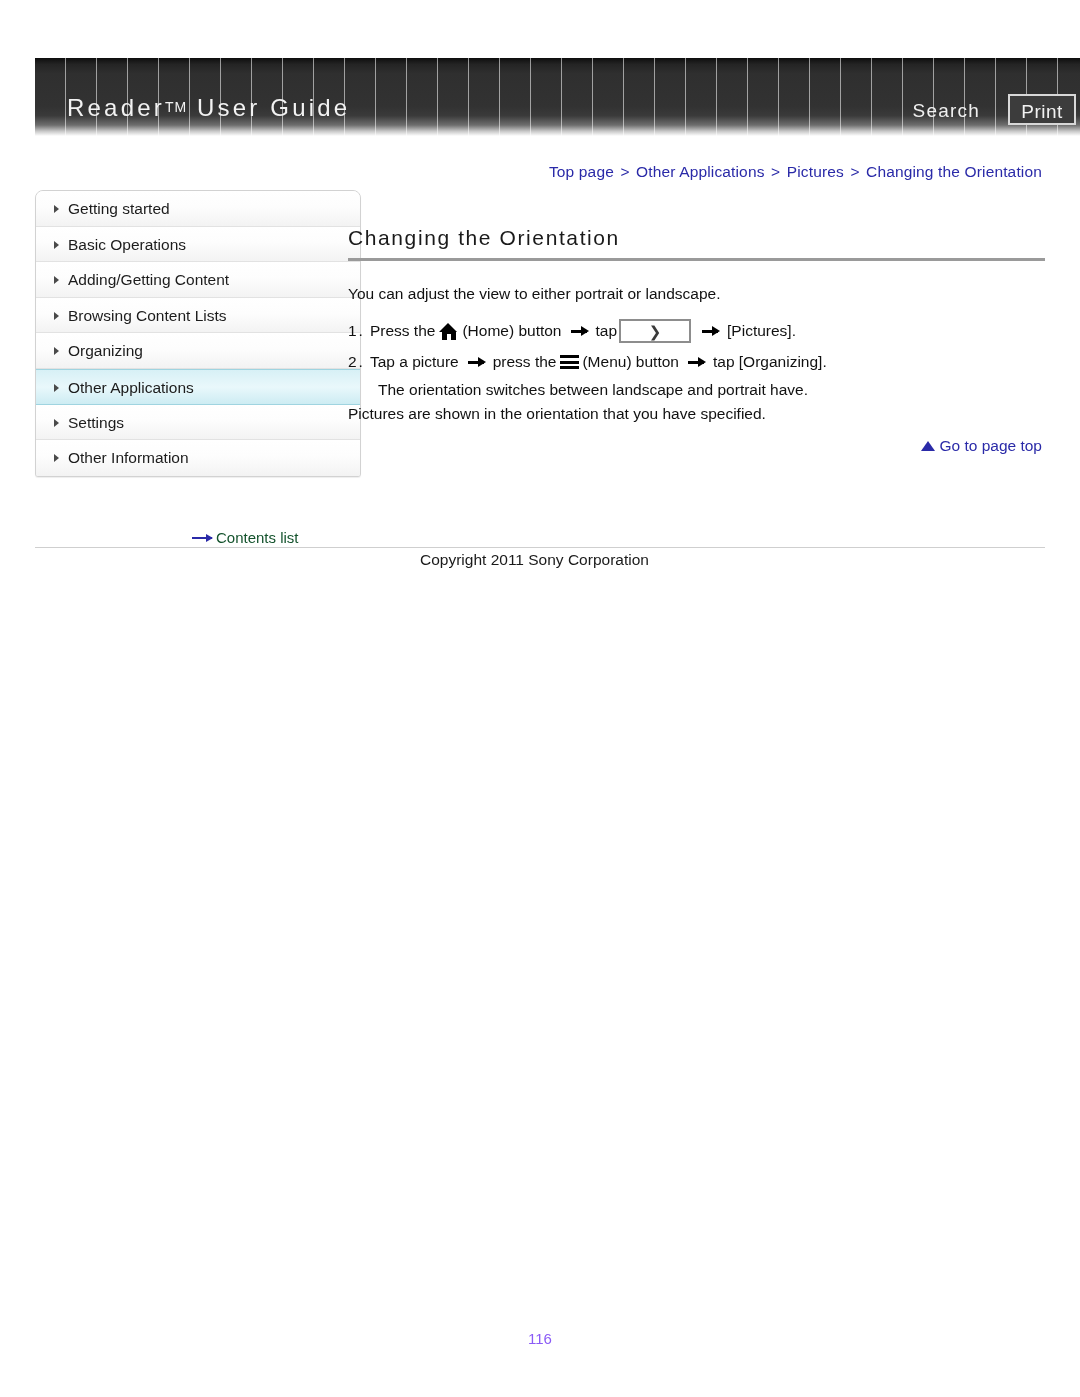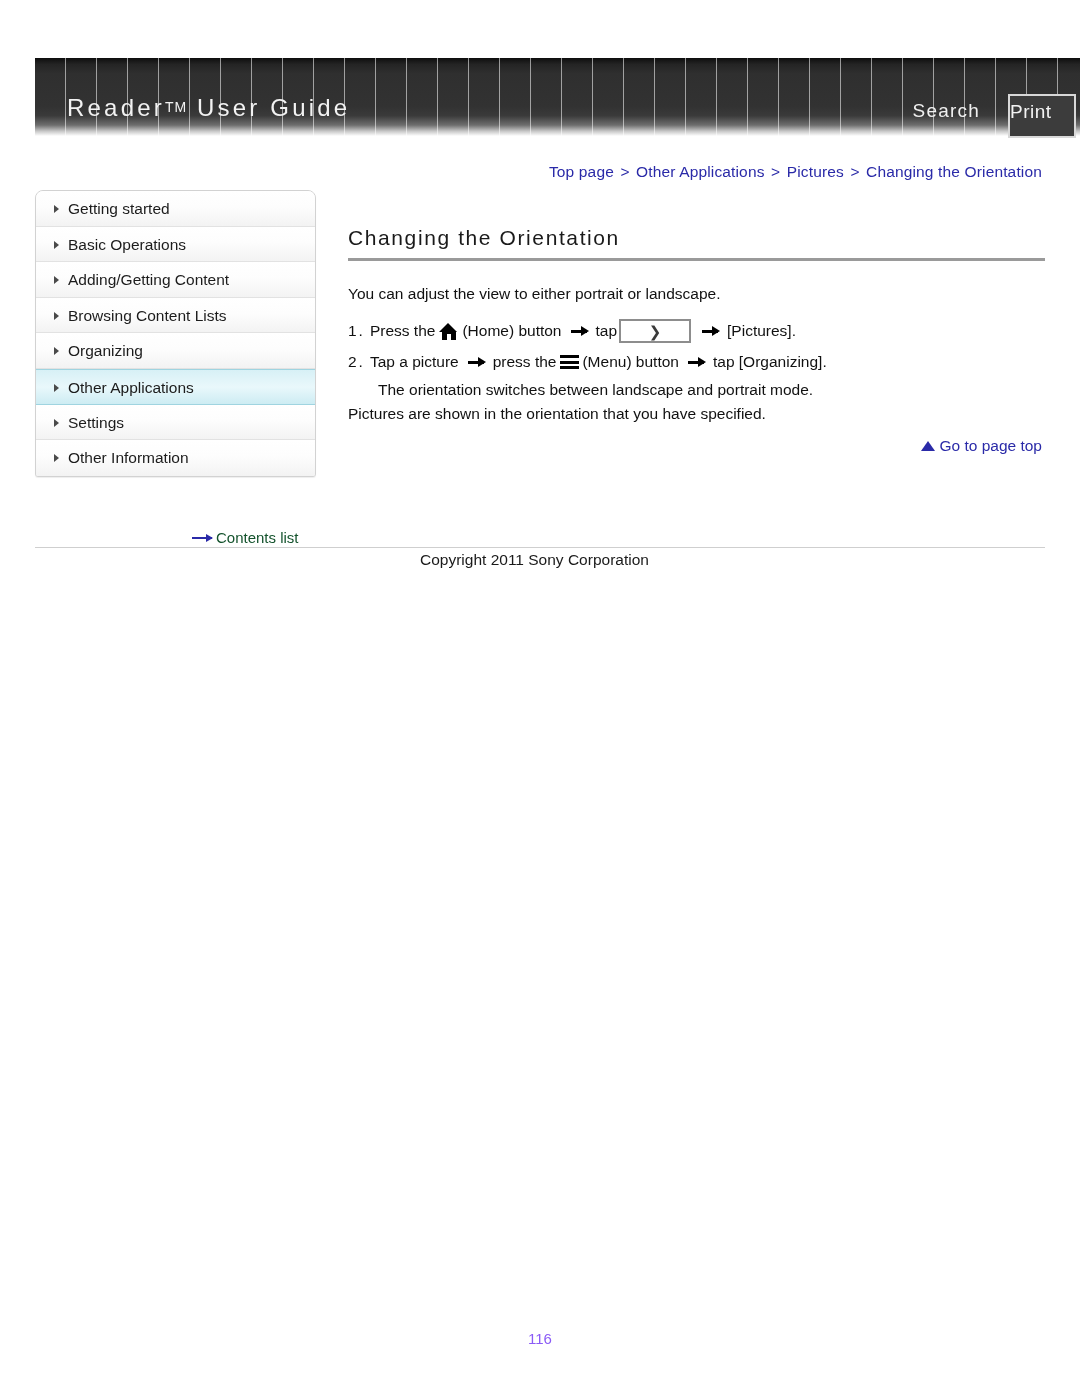--- a/index.html
+++ b/index.html
@@ -70,26 +70,27 @@
     letter-spacing: 1.2px;
     color: #f0f0f0;
     cursor: pointer;
     white-space: nowrap;
   }
   .header-print {
     position: absolute;
     right: 16px;
     top: 36px;
     width: 68px;
-    height: 44px;
+    height: 31px;
     border: 2px solid #d8d8d8;
     background: #3c3c3c;
     color: #f2f2f2;
     font-size: 19px;
     line-height: 32px;
+    text-align: center;
     letter-spacing: 0.5px;
     cursor: pointer;
     box-sizing: border-box;
   }
 
   
   .breadcrumb {
     position: absolute;
     right: 38px;
     top: 163px;
@@ -98,21 +99,21 @@
     white-space: nowrap;
     letter-spacing: 0.15px;
   }
   .breadcrumb .sep { color: #2a2aa8; padding: 0 2px; }
 
   
   .sidebar {
     position: absolute;
     left: 35px;
     top: 190px;
-    width: 281px;
+    width: 326px;
     background: #fbfbfb;
     border: 1px solid #d2d2d2;
     border-radius: 8px 8px 3px 3px;
     box-sizing: border-box;
     overflow: hidden;
     box-shadow: 0 1px 1px rgba(0,0,0,0.07);
   }
   .nav-item {
     position: relative;
     height: 35.6px;
@@ -415,21 +416,21 @@
     <span class="ico-menu">
         <span></span>
         <span></span>
         <span></span>
       </span>
     <span>(Menu) button</span>
     <span class="ico-arrow"></span>
     <span>tap [Organizing].</span>
   </div>
 
-  <div class="step-sub">The orientation switches between landscape and portrait mode.</div>
+  <div class="step-sub">The orientation switches between landscape and portrait have.</div>
 
   <div class="trailing-line">Pictures are shown in the orientation that you have specified.</div>
 </div>
 
 <div class="goto-top">
   <span class="tri-up"></span><span>Go to page top</span>
 </div>
 
 <div class="footer-rule"></div>
 <div class="copyright">Copyright 2011 Sony Corporation</div>

